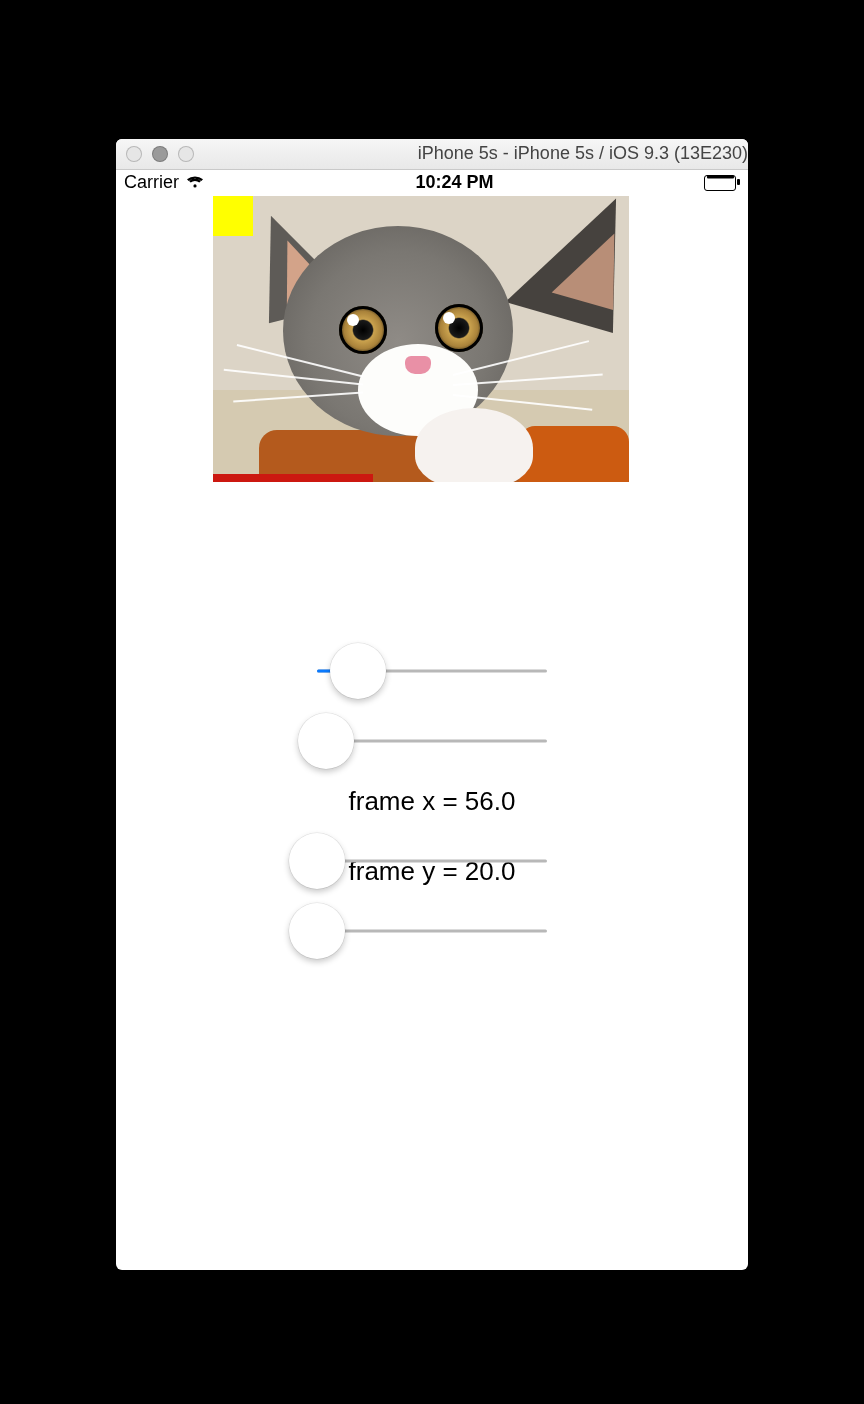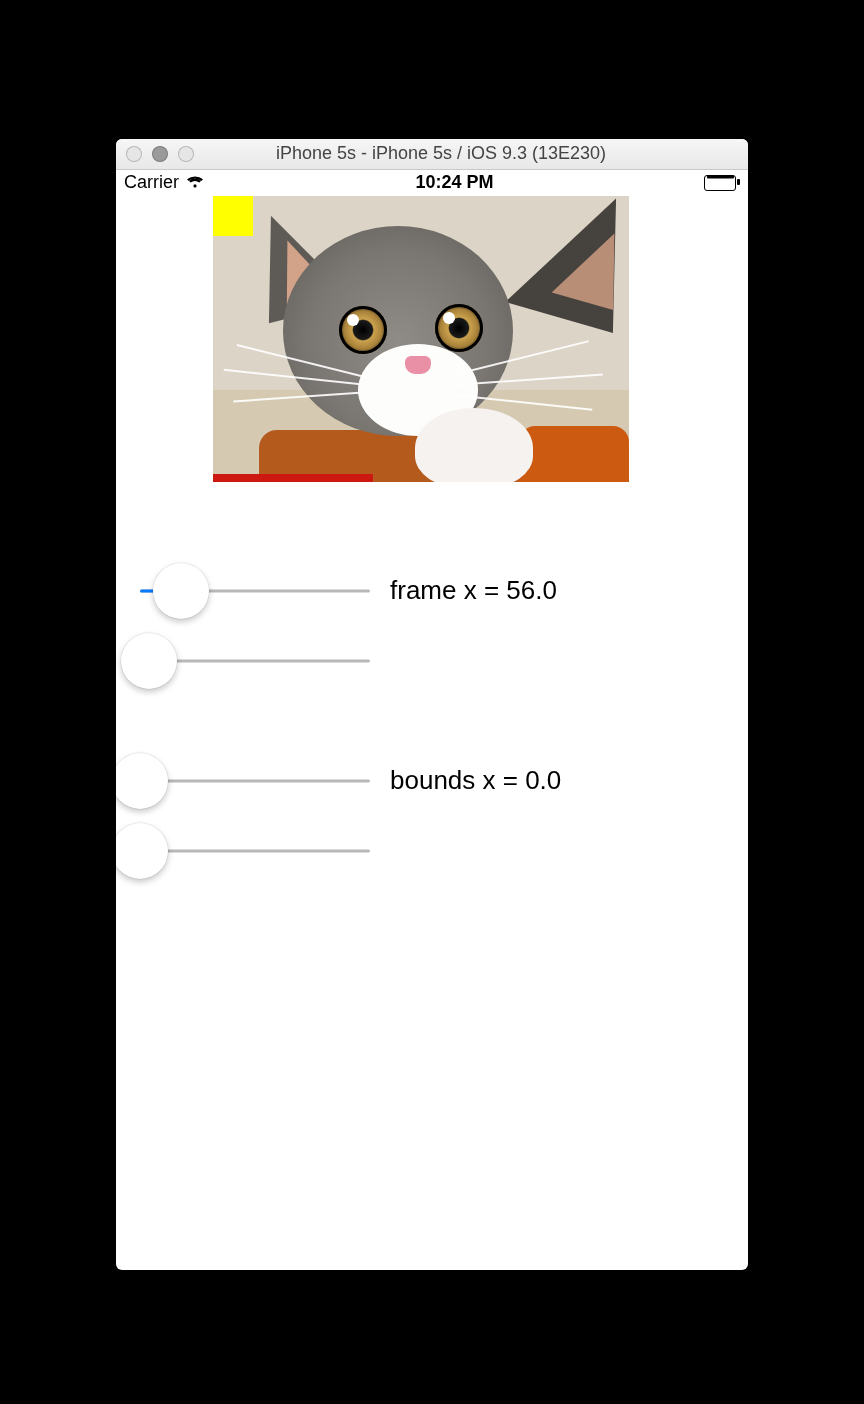--- a/index.html
+++ b/index.html
@@ -24,21 +24,21 @@
     border-bottom:1px solid #c9c9c9;
     display:flex;
     align-items:center;
     padding:0 10px;
     position:relative;
   }
   .trafficlights{display:flex;gap:10px;padding-right:10px;}
   .dot{width:14px;height:14px;border-radius:50%;border:1px solid rgba(0,0,0,.2);background:#e6e6e6;}
   .dot.filled{background:#9a9a9a;}
   .title{
-    position:absolute;left:0;right:0;text-align:center;
+    position:absolute;left:0;right:0;text-align:right;
     font-size:18px;color:#444;pointer-events:none;padding-left:18px;
   }
   .device{
     height:1100px;
     position:relative;
     background:#fff;
     border-radius:12px;
   }
   .statusbar{
     height:26px;
@@ -100,21 +100,21 @@
     position:absolute;left:202px;bottom:-6px;width:118px;height:80px;border-radius:50% 50% 40% 40%;background:#f6f2ef;
   }
   .whisker{position:absolute;height:1.5px;background:rgba(255,255,255,.9);transform-origin:left center;}
   .yellow-marker{
     position:absolute;left:97px;top:0;width:40px;height:40px;background:#ffff00;
   }
   .sliders{
     position:absolute;left:24px;top:360px;right:24px;
   }
   .row{
-    display:flex;align-items:center;gap:20px;height:70px;
+    display:flex;align-items:center;height:70px;flex-direction:column;
   }
   .slider{
     position:relative;width:230px;height:56px;flex:0 0 230px;
   }
   .track{
     position:absolute;left:0;right:0;top:50%;height:3px;transform:translateY(-50%);
     background:#b8b8b8;border-radius:2px;
   }
   .fill{
     position:absolute;height:3px;top:50%;transform:translateY(-50%);left:0;background:#0a7aff;border-radius:2px;
@@ -199,29 +199,29 @@
             <div class="thumb" style="left:18%"></div>
           </div>
           <span class="label">frame x = 56.0</span>
         </div>
         <div class="row">
           <div class="slider">
             <div class="track"></div>
             <div class="fill" style="width:4%"></div>
             <div class="thumb" style="left:4%"></div>
           </div>
+          <span class="label">frame y = 20.0</span>
         </div>
         <div class="gap"></div>
         <div class="row">
           <div class="slider">
             <div class="track"></div>
             <div class="fill" style="width:0%"></div>
             <div class="thumb" style="left:0%"></div>
           </div>
-          <span class="label">bounds x = 0.0</span>
         </div>
         <div class="row">
           <div class="slider">
             <div class="track"></div>
             <div class="fill" style="width:0%"></div>
             <div class="thumb" style="left:0%"></div>
           </div>
         </div>
       </div>
     </div>

